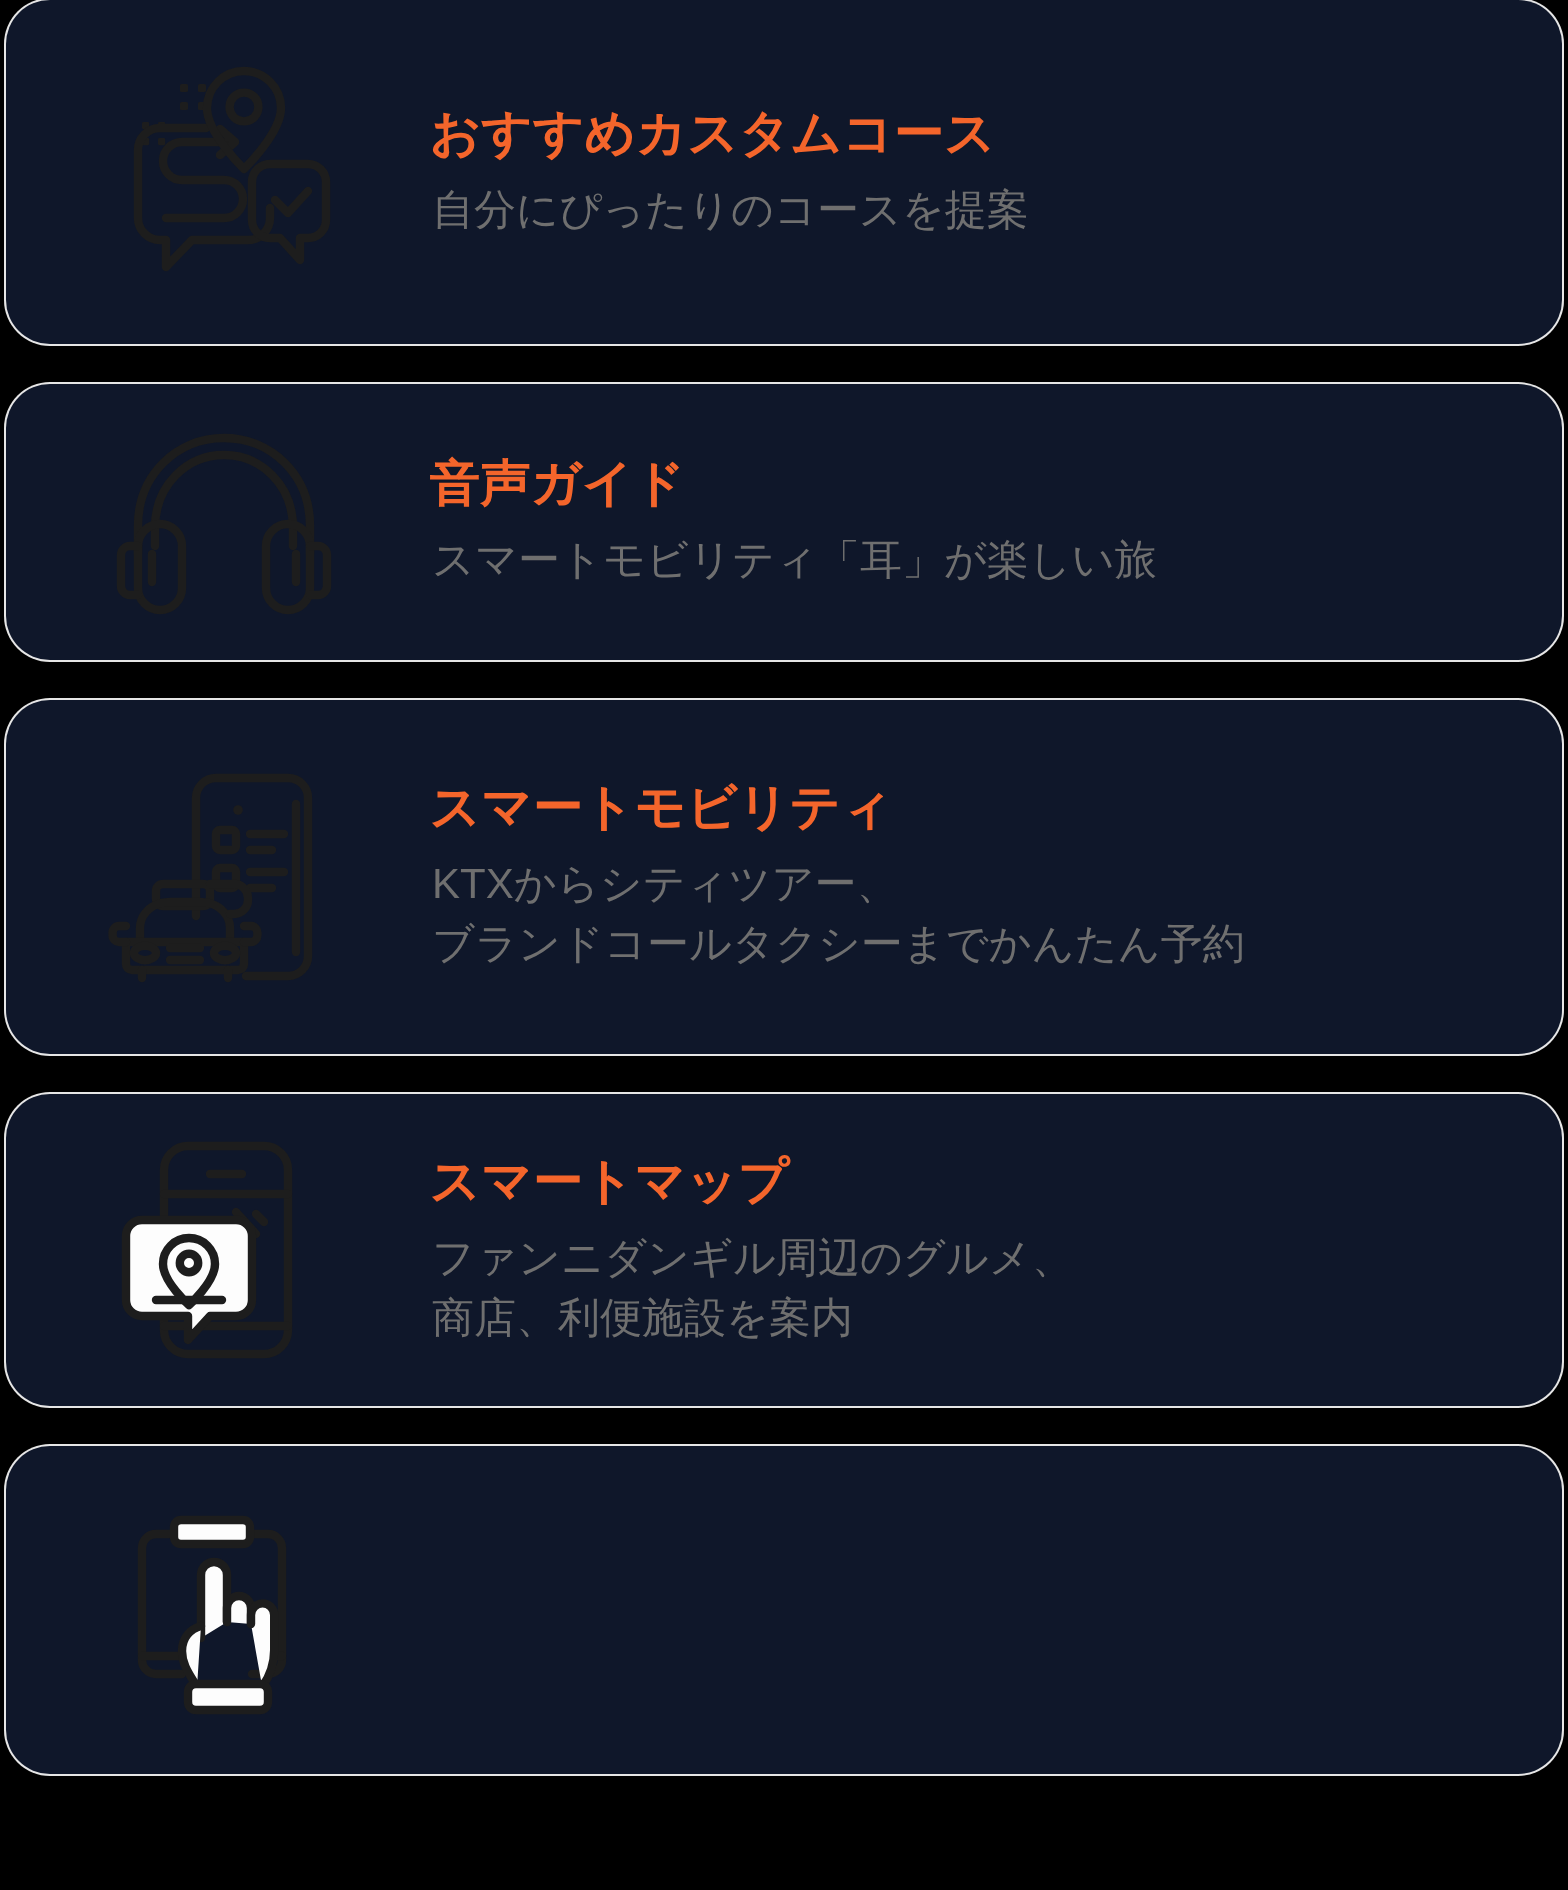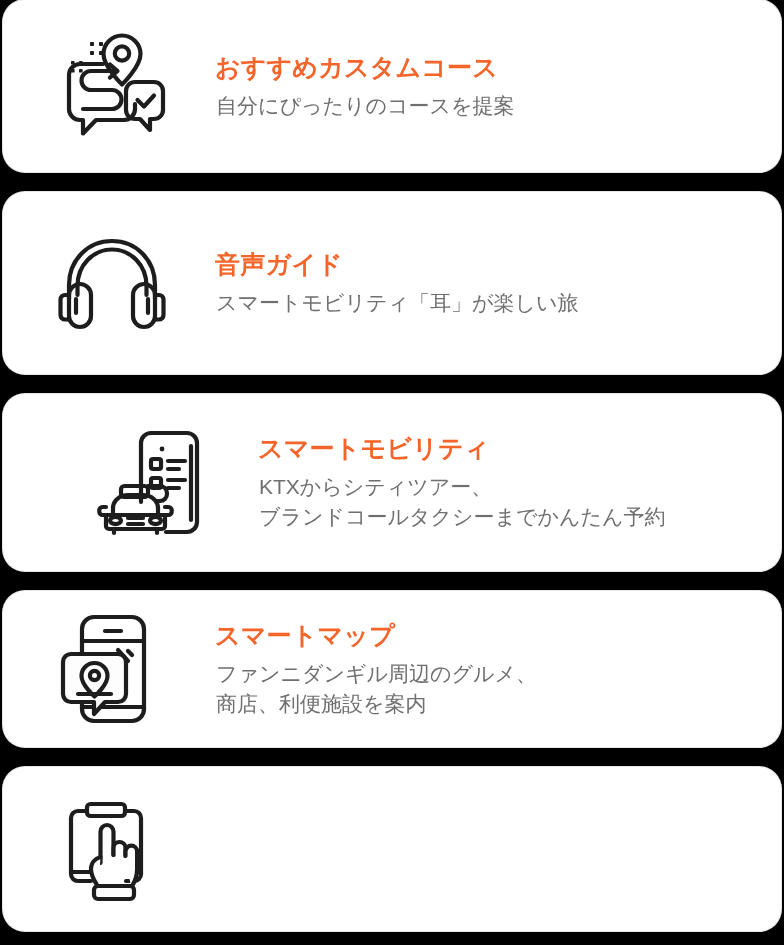--- a/index.html
+++ b/index.html
@@ -18,33 +18,33 @@
     display: flex;
     flex-direction: column;
     gap: 20px;
     width: 784px;
     padding: 0;
     box-sizing: border-box;
   }
 
   .card {
     position: relative;
-    background: #ffffff;
+    background: #0f172a;
     border-radius: 22px;
     width: 778px;
     margin-left: 3px;
     box-sizing: border-box;
     display: flex;
     align-items: center;
     box-shadow: 0 0 0 1px #e6e6e6;
   }
 
   .card-1 { height: 172px; }
-  .card-2 { height: 182px; }
-  .card-3 { height: 177px; padding-left: 43px; }
+  .card-2 { height: 138px; }
+  .card-3 { height: 177px; }
   .card-4 { height: 156px; }
   .card-5 { height: 164px; }
 
   .icon-wrap {
     width: 212px;
     min-width: 212px;
     display: flex;
     align-items: center;
     justify-content: center;
     padding-left: 6px;

